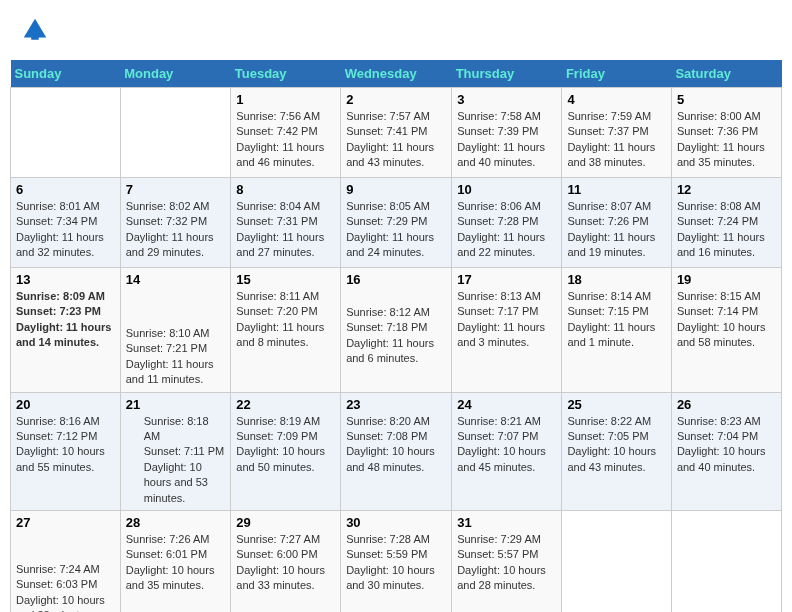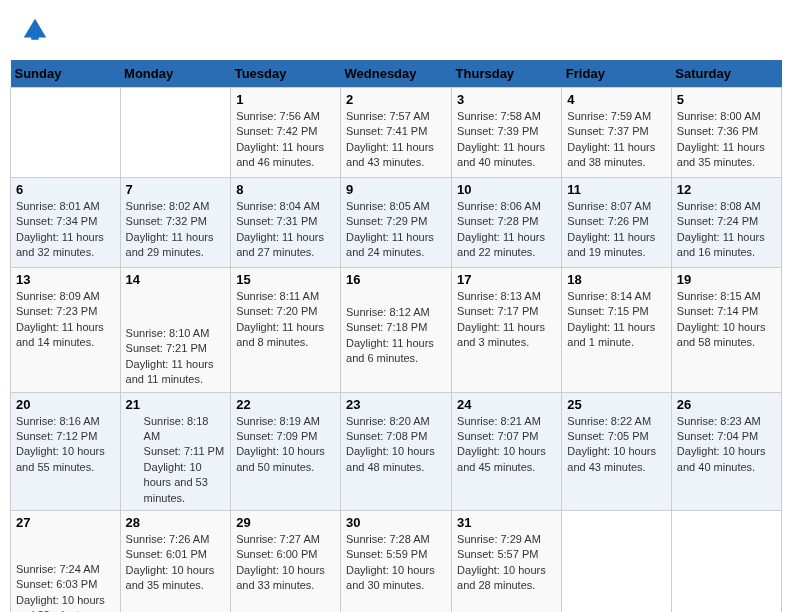--- a/index.html
+++ b/index.html
@@ -47,21 +47,21 @@
       font-size: 16px;
       color: #444;
     }
     table {
       width: 100%;
       border-collapse: collapse;
       font-size: 11px;
     }
     thead tr th {
       background: #2a6db5;
-      color: #000000;
+      color: #5eead4;
       padding: 6px 4px;
       text-align: left;
       font-size: 13px;
       font-weight: bold;
     }
     tbody tr td {
       border: 1px solid #ccc;
       vertical-align: top;
       padding: 4px 5px;
       width: 113px;
@@ -194,21 +194,21 @@
         <td>
           <span class="day-num">12</span>
           <div class="day-info" style="white-space: pre-line;">Sunrise: 8:08 AM
 Sunset: 7:24 PM
 Daylight: 11 hours and 16 minutes.</div>
         </td>
       </tr>
       <tr>
         <td>
           <span class="day-num">13</span>
-          <div class="day-info" style="white-space: pre-line;">Sunrise: 8:09 AM
+          <div class="day-info" style="white-space: pre-line; font-weight: bold;">Sunrise: 8:09 AM
 Sunset: 7:23 PM
 Daylight: 11 hours and 14 minutes.</div>
         </td>
         <td>
           <span class="day-num">14</span>
           <div class="day-info" style="white-space: pre-line; margin-top: 39px;">Sunrise: 8:10 AM
 Sunset: 7:21 PM
 Daylight: 11 hours and 11 minutes.</div>
         </td>
         <td>

